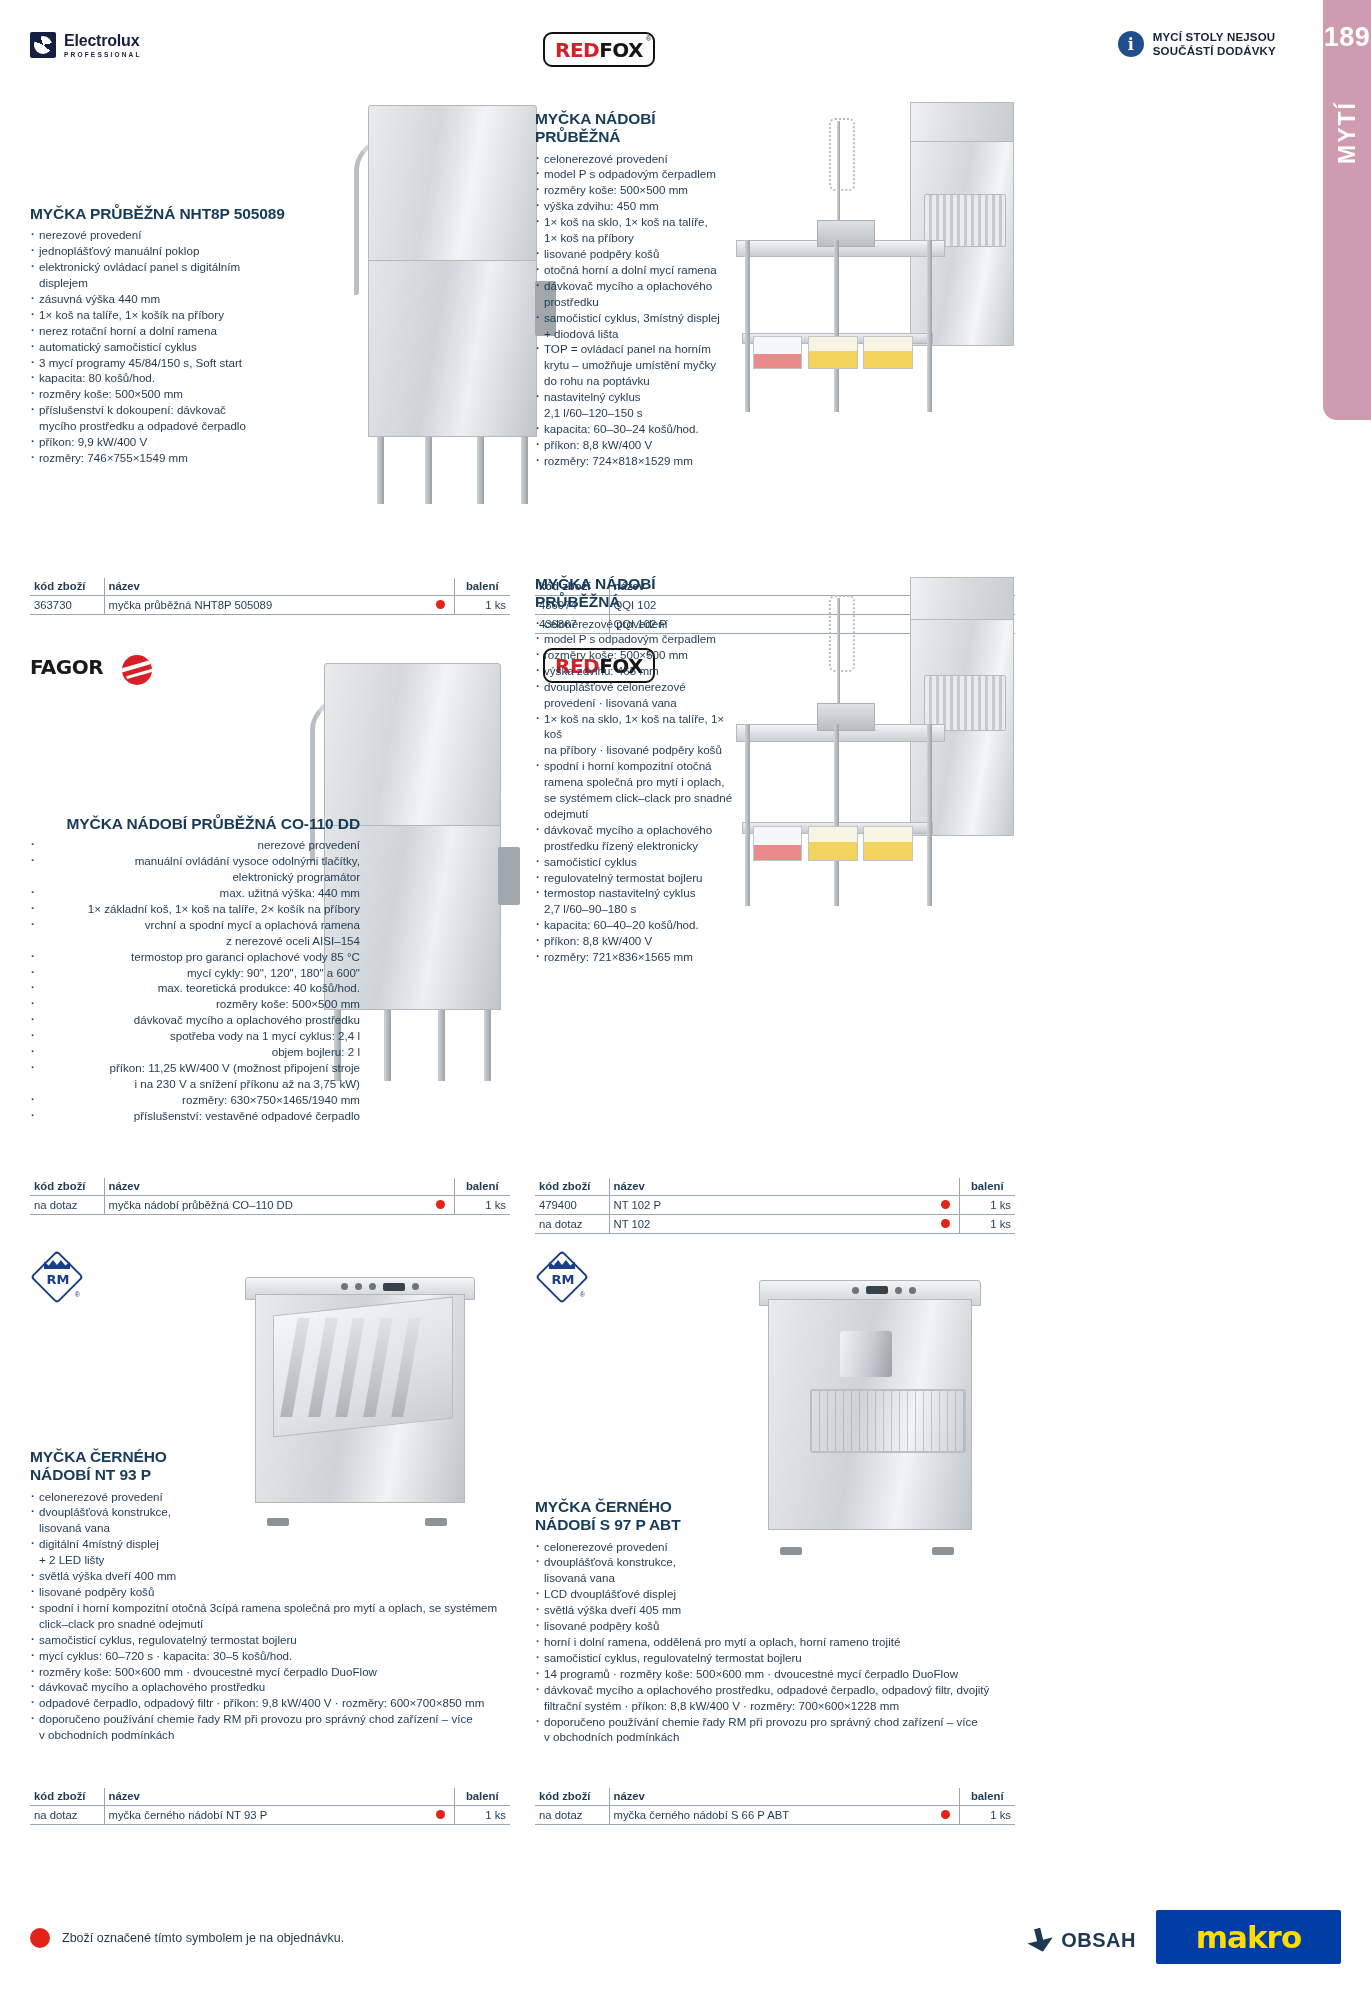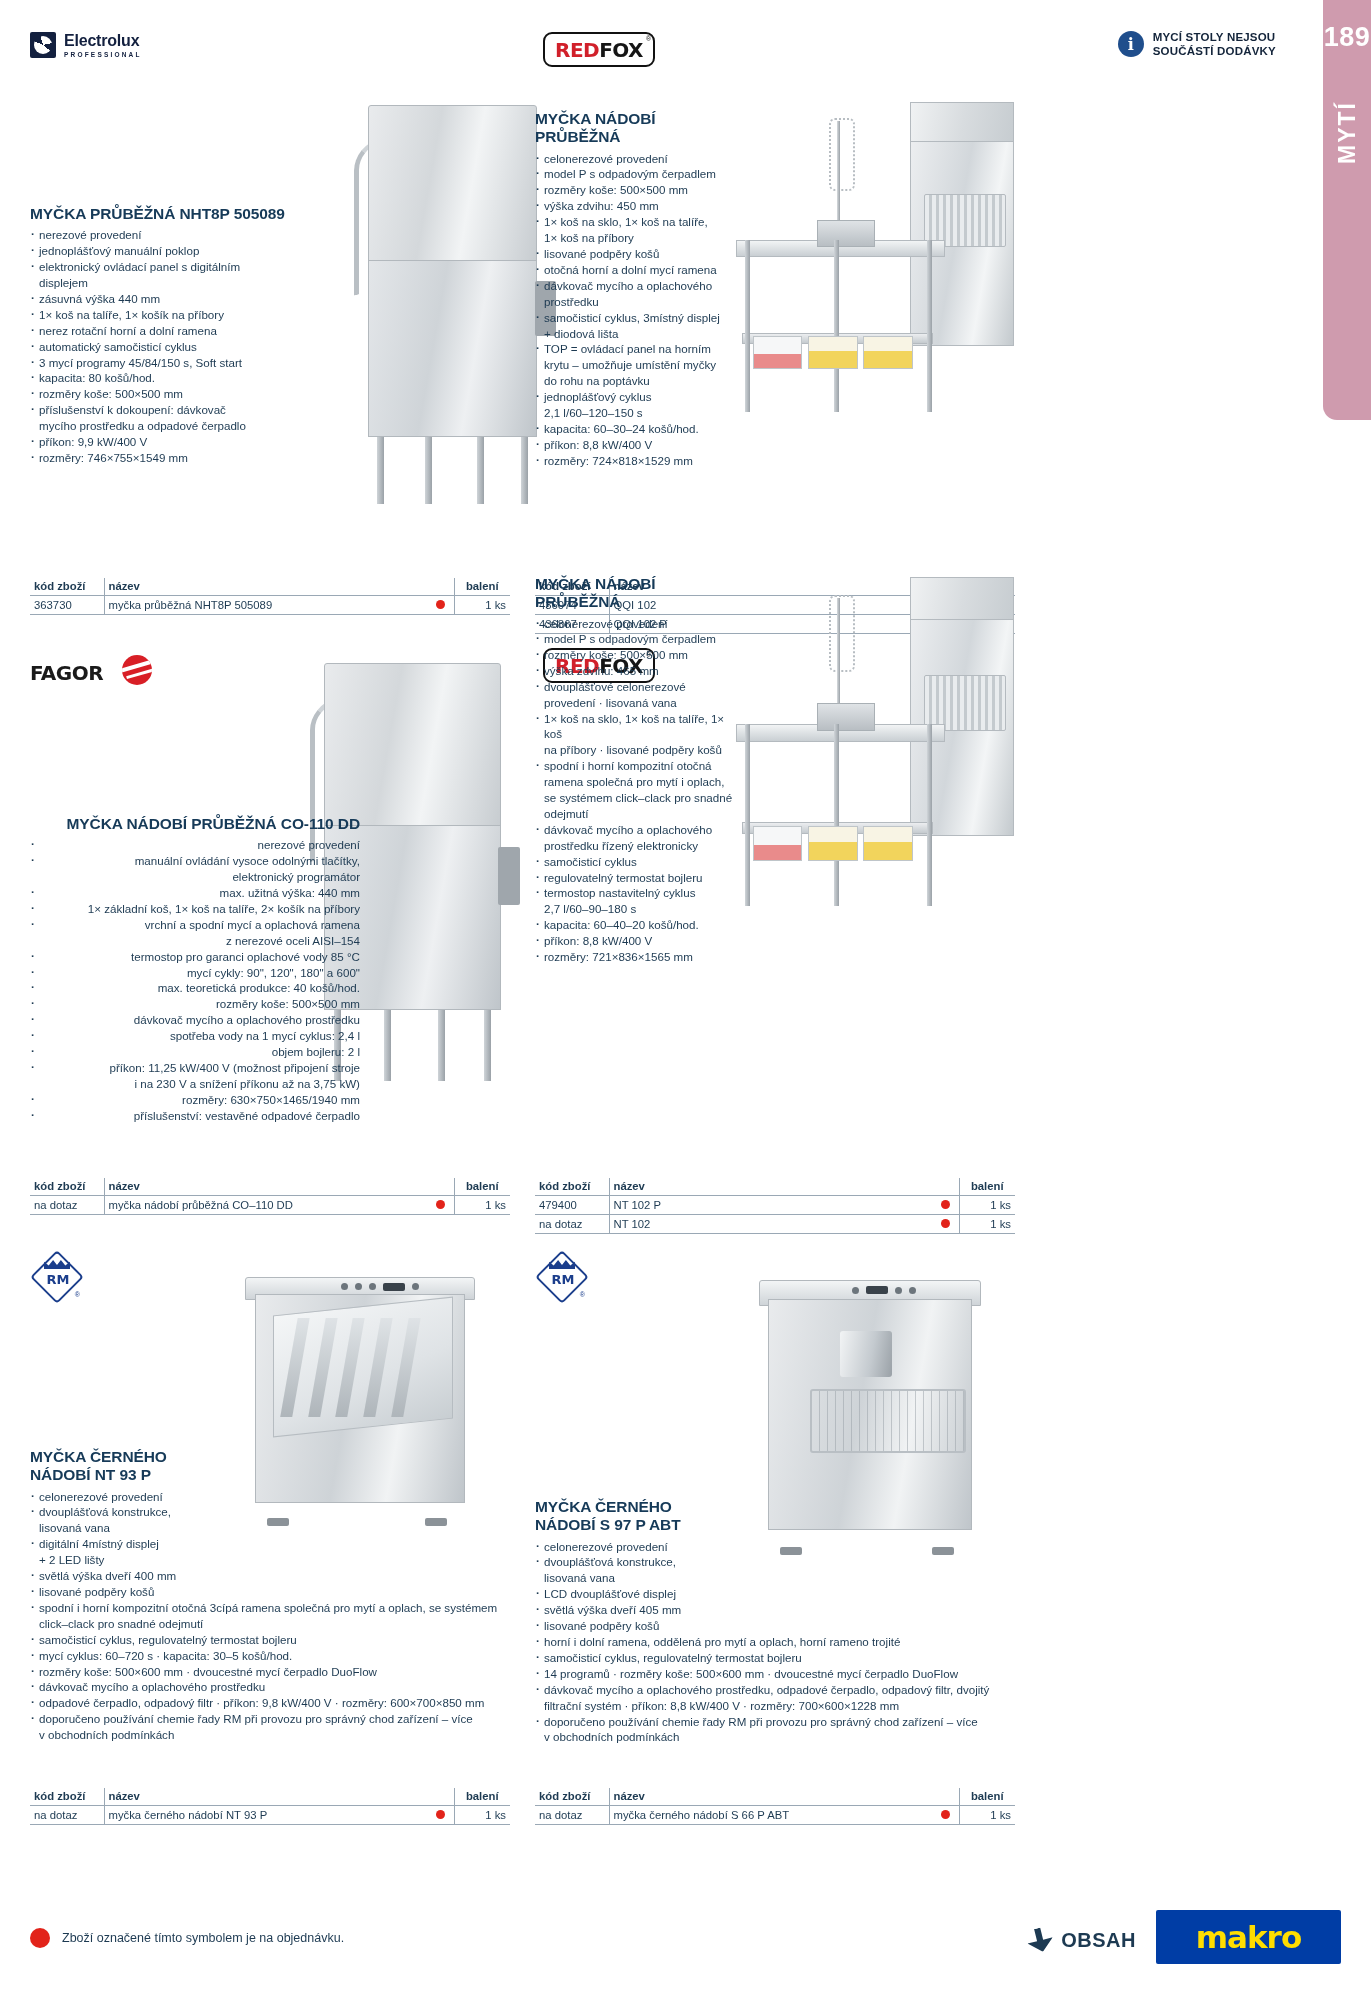--- a/index.html
+++ b/index.html
@@ -76,21 +76,21 @@
     padding: 4px 10px 3px 10px;
     display: inline-flex;
     align-items: baseline;
     background: #fff;
     position: relative;
   }
   .redfox .r { color: #d1202a; font-weight: bold; font-size: 20px; letter-spacing: -.5px; font-family: "DejaVu Sans", sans-serif; }
   .redfox .f { color: #151515; font-weight: bold; font-size: 20px; letter-spacing: -.5px; font-family: "DejaVu Sans", sans-serif; }
   .redfox .reg { position:absolute; top:1px; right:2px; font-size:7px; color:#151515;}
 
-  .fagor { display: flex; align-items: flex-end; gap: 19px; }
+  .fagor { display: flex; align-items: flex-start; gap: 19px; }
   .fagor .t { font-size: 20px; font-weight: bold; color: #1a1a1a; letter-spacing: -.5px; font-family: "DejaVu Sans", sans-serif;}
   .fagor .ball {
     width: 30px; height: 30px; border-radius: 50%;
     background: #d81f26; position: relative; overflow: hidden;
   }
   .fagor .ball::before {
     content:""; position:absolute; left:-2px; top:9px; width:34px; height:4px; background:#fff; transform: rotate(-16deg);
   }
   .fagor .ball::after {
     content:""; position:absolute; left:4px; top:17px; width:30px; height:3px; background:#fff; transform: rotate(-16deg);
@@ -446,21 +446,21 @@
         <li class="cont">1× koš na příbory</li>
         <li>lisované podpěry košů</li>
         <li>otočná horní a dolní mycí ramena</li>
         <li>dávkovač mycího a oplachového</li>
         <li class="cont">prostředku</li>
         <li>samočisticí cyklus, 3místný displej</li>
         <li class="cont">+ diodová lišta</li>
         <li>TOP = ovládací panel na horním</li>
         <li class="cont">krytu – umožňuje umístění myčky</li>
         <li class="cont">do rohu na poptávku</li>
-        <li>jednoplášťový cyklus</li>
+        <li>nastavitelný cyklus</li>
         <li class="cont">2,1 l/60–120–150 s</li>
         <li>kapacita: 60–30–24 košů/hod.</li>
         <li>příkon: 8,8 kW/400 V</li>
         <li>rozměry: 724×818×1529 mm</li>
       </ul>
   </div>
 
   <div class="ph" style="left:730px; top:95px; width:290px; height:330px;">
     <div class="table-scene">
       <div class="ts-spring"></div>

